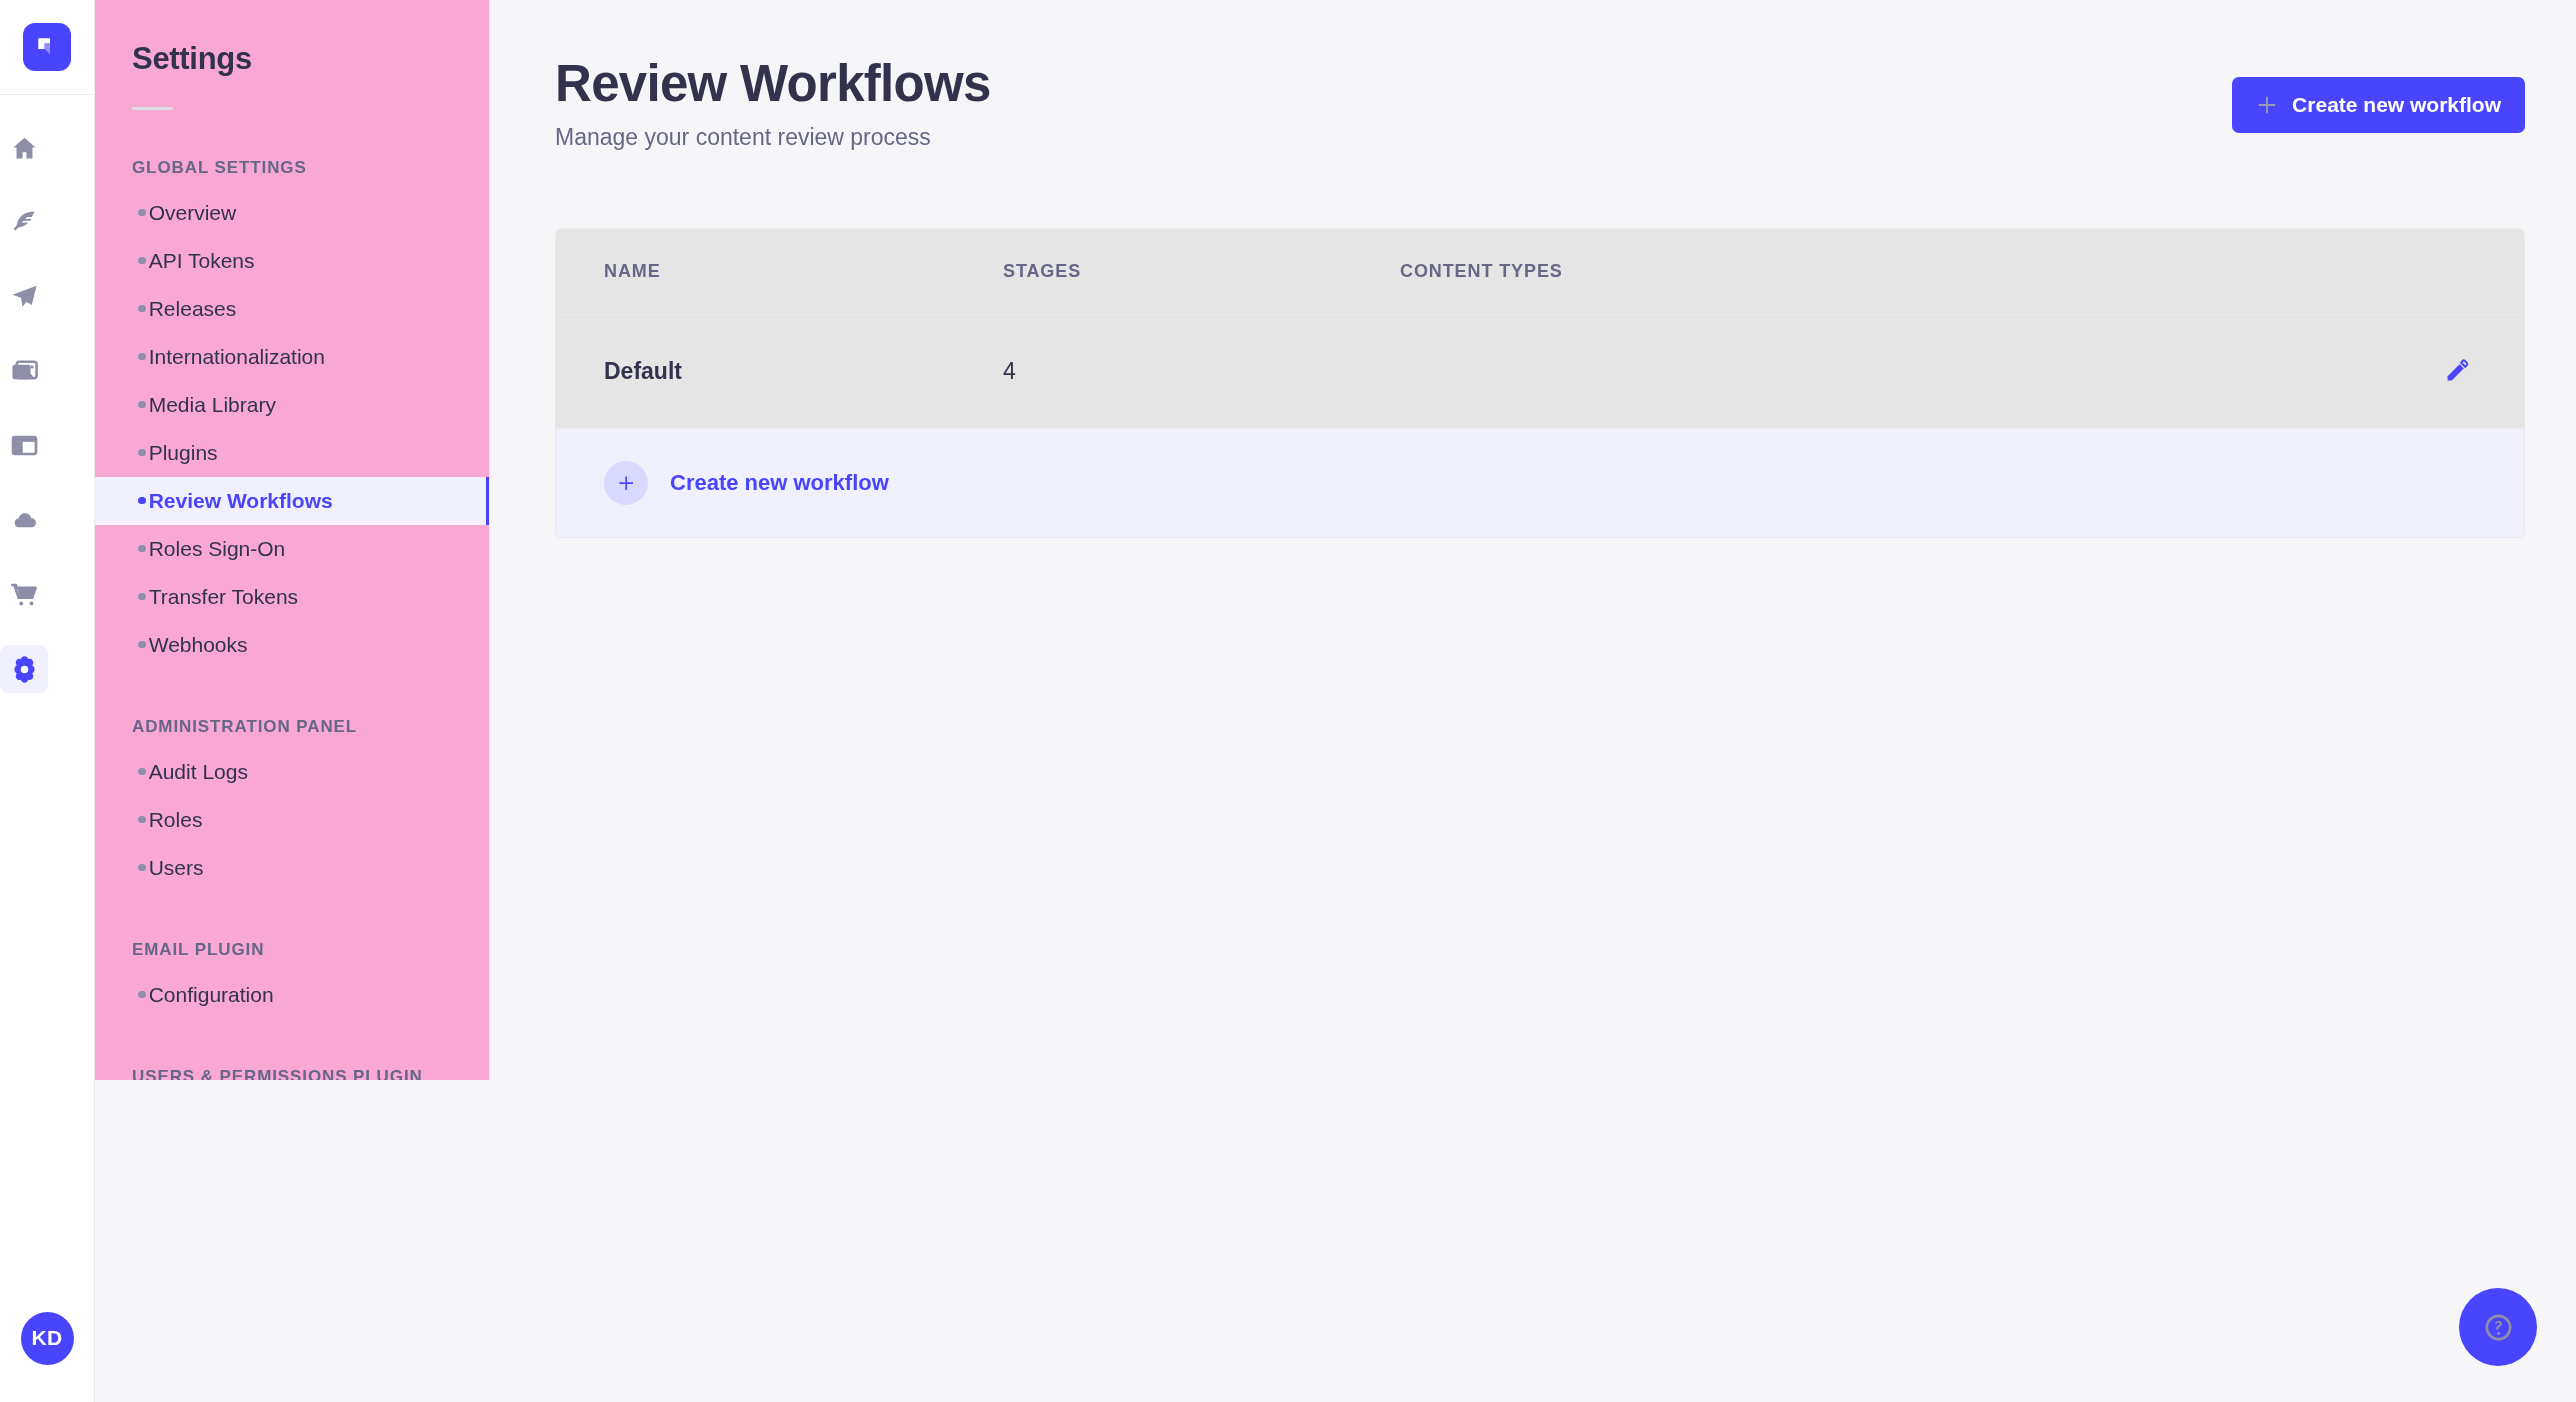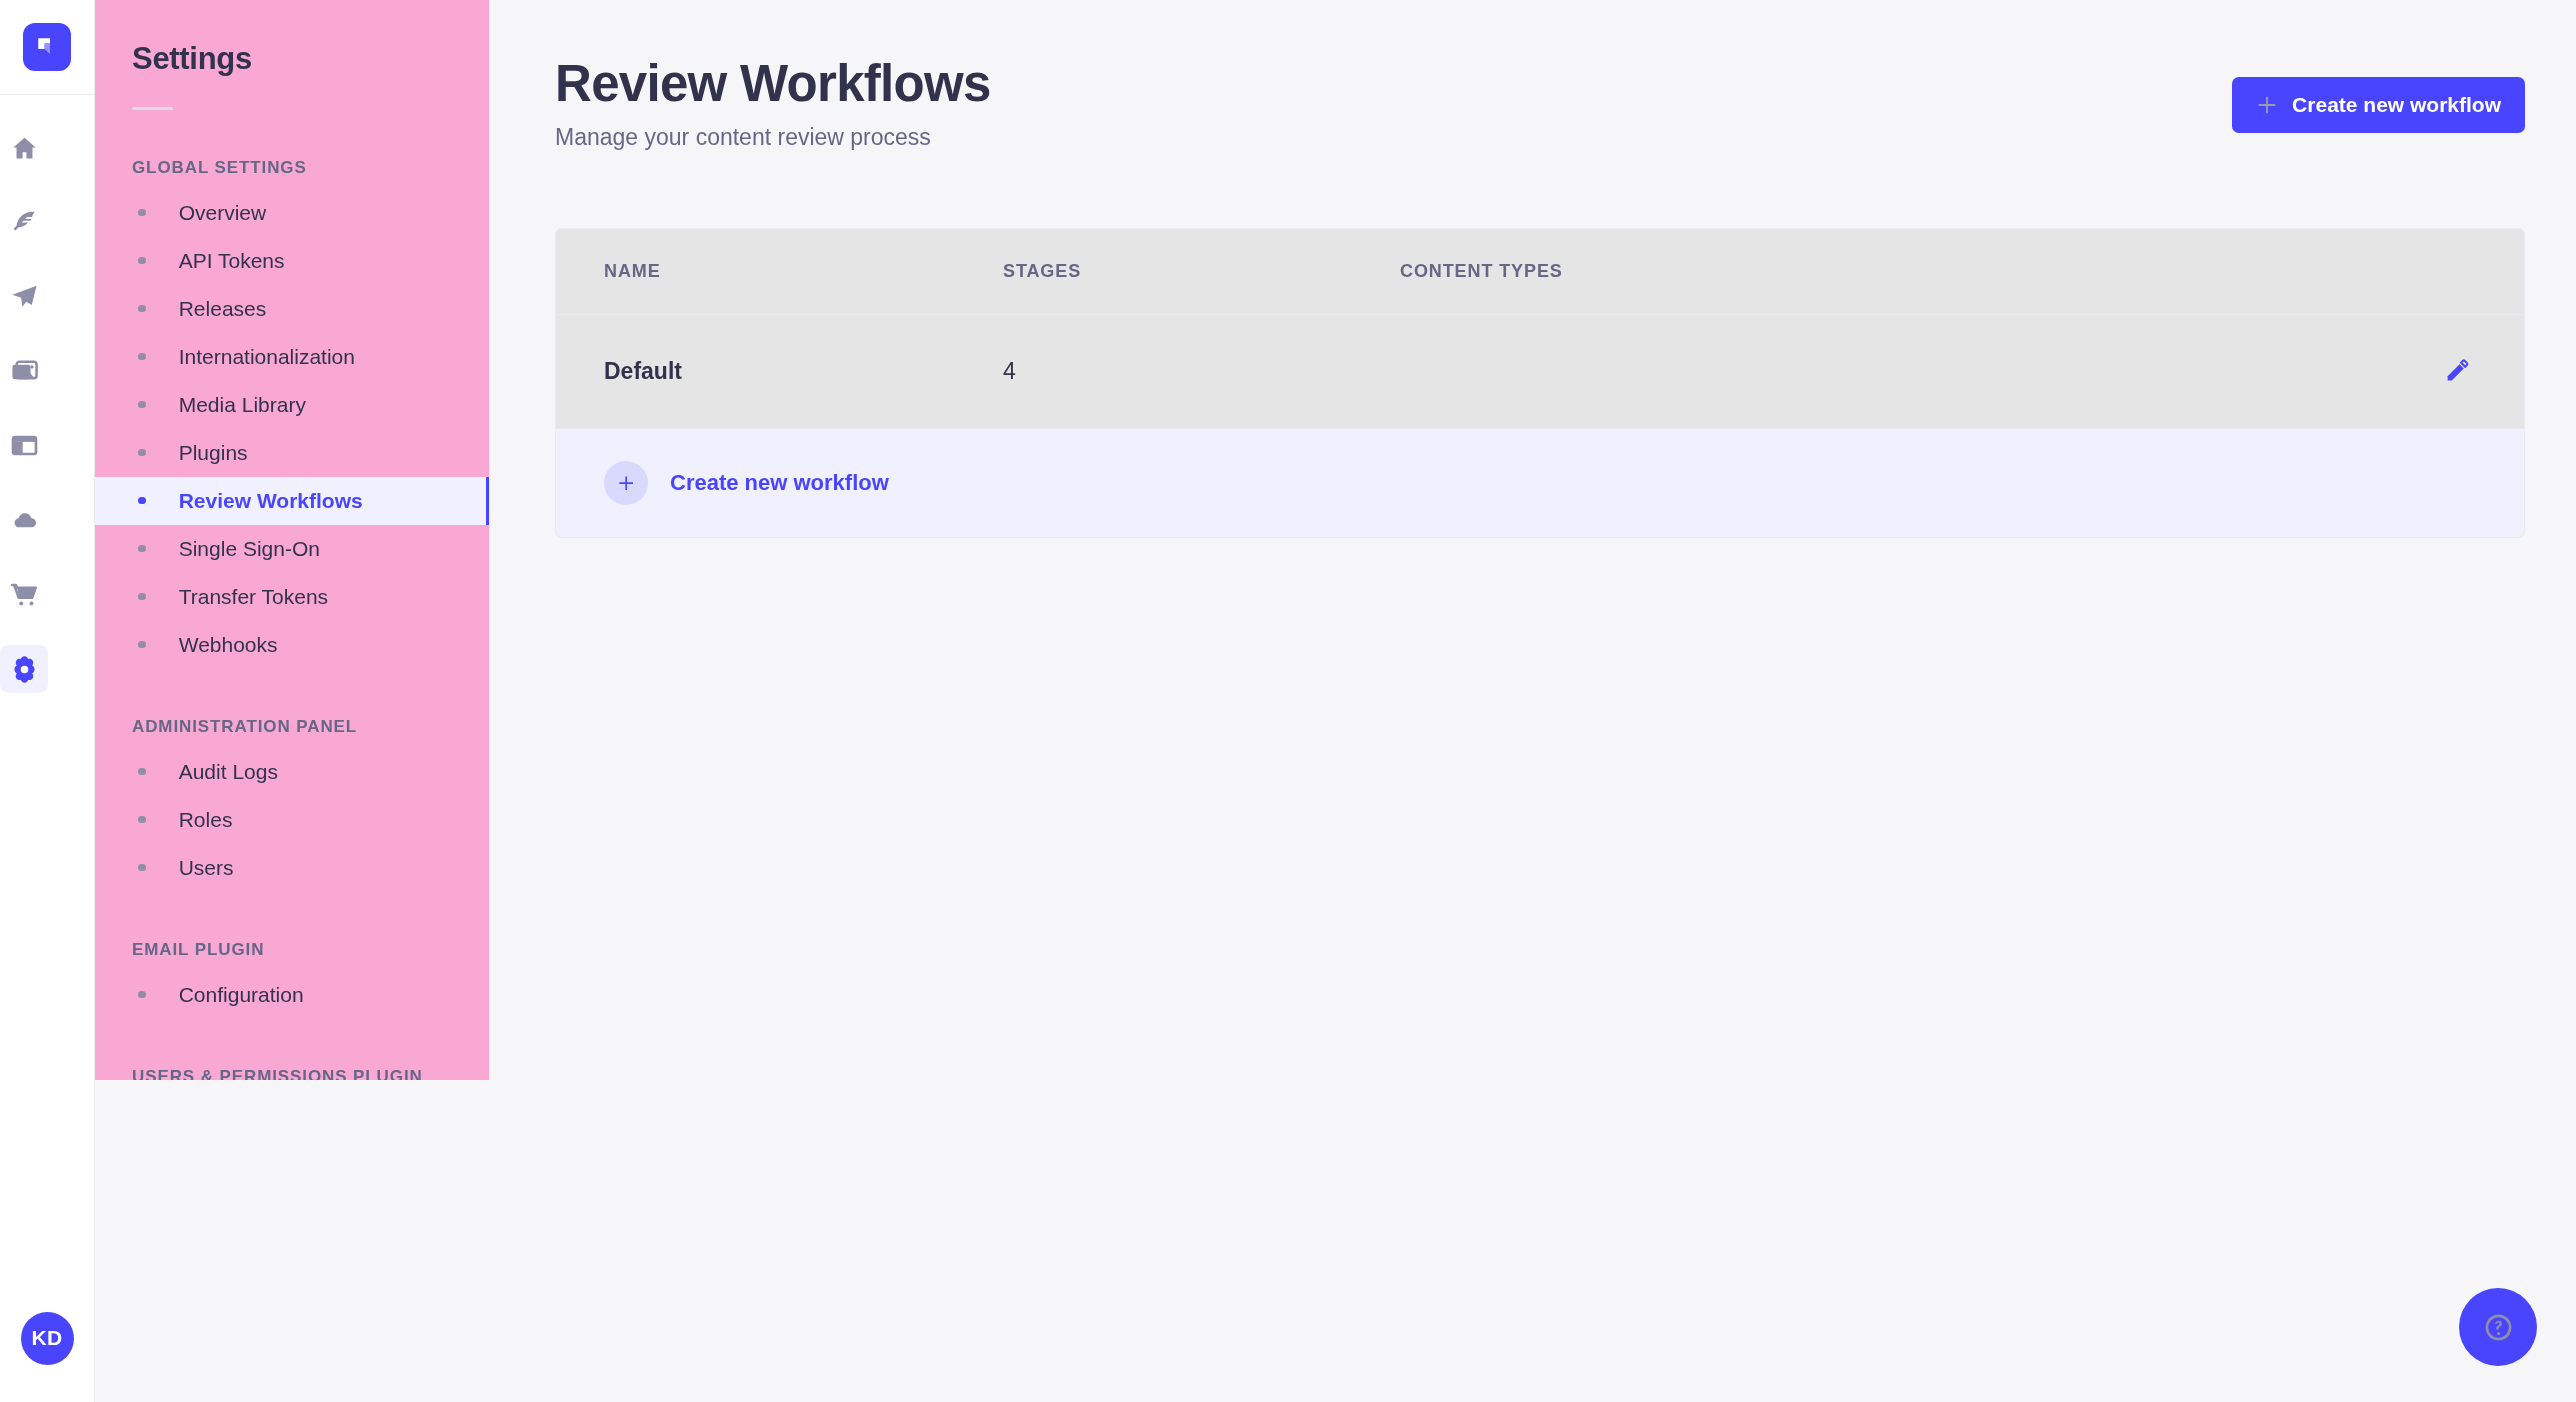--- a/index.html
+++ b/index.html
@@ -62,21 +62,21 @@
   .subnav-divider {
     margin-top: 30px; width: 41px; height: 2.6px; background: #dcdce4; border-radius: 1.7px;
   }
   .nav-section { margin-top: 29px; }
   .nav-section + .nav-section { margin-top: 29px; }
   .nav-section-title {
     font-size: 17px; font-weight: 700; color: #666687;
     letter-spacing: 0.9px; padding: 0 37px; margin-bottom: 11px; margin-top: 48px;
   }
   .nav-item {
-    display: flex; align-items: center; gap: 33px;
+    display: flex; align-items: center; gap: 3px;
     height: 48px; padding: 0 37px 0 43px;
     cursor: pointer; position: relative;
   }
   .nav-bullet {
     width: 7.7px; height: 7.7px; border-radius: 50%;
     background: #8e8ea9; flex: 0 0 7.7px;
   }
   .nav-label { font-size: 21px; color: #32324d; line-height: 1; }
   .nav-item.active { background: #f0f0ff; }
   .nav-item.active .nav-label { color: #4945ff; font-weight: 600; }
@@ -269,21 +269,21 @@
           <div class="nav-item">
             <span class="nav-bullet"></span>
             <span class="nav-label">Plugins</span>
           </div>
           <div class="nav-item active">
             <span class="nav-bullet"></span>
             <span class="nav-label">Review Workflows</span>
           </div>
           <div class="nav-item">
             <span class="nav-bullet"></span>
-            <span class="nav-label">Single Sign-On</span>
+            <span class="nav-label">Roles Sign-On</span>
           </div>
           <div class="nav-item">
             <span class="nav-bullet"></span>
             <span class="nav-label">Transfer Tokens</span>
           </div>
           <div class="nav-item">
             <span class="nav-bullet"></span>
             <span class="nav-label">Webhooks</span>
           </div>
         </div>

